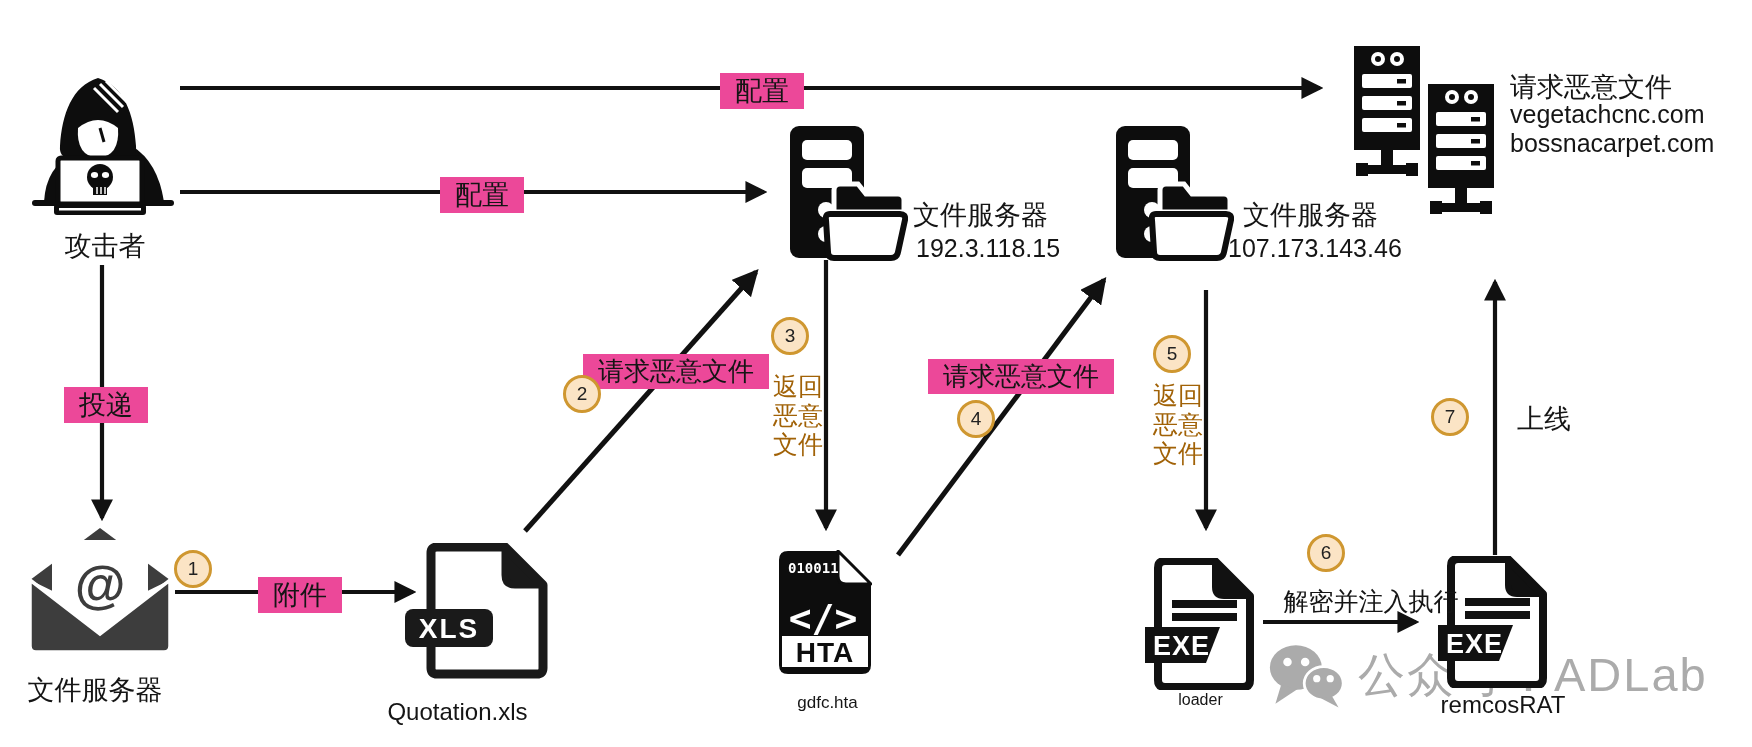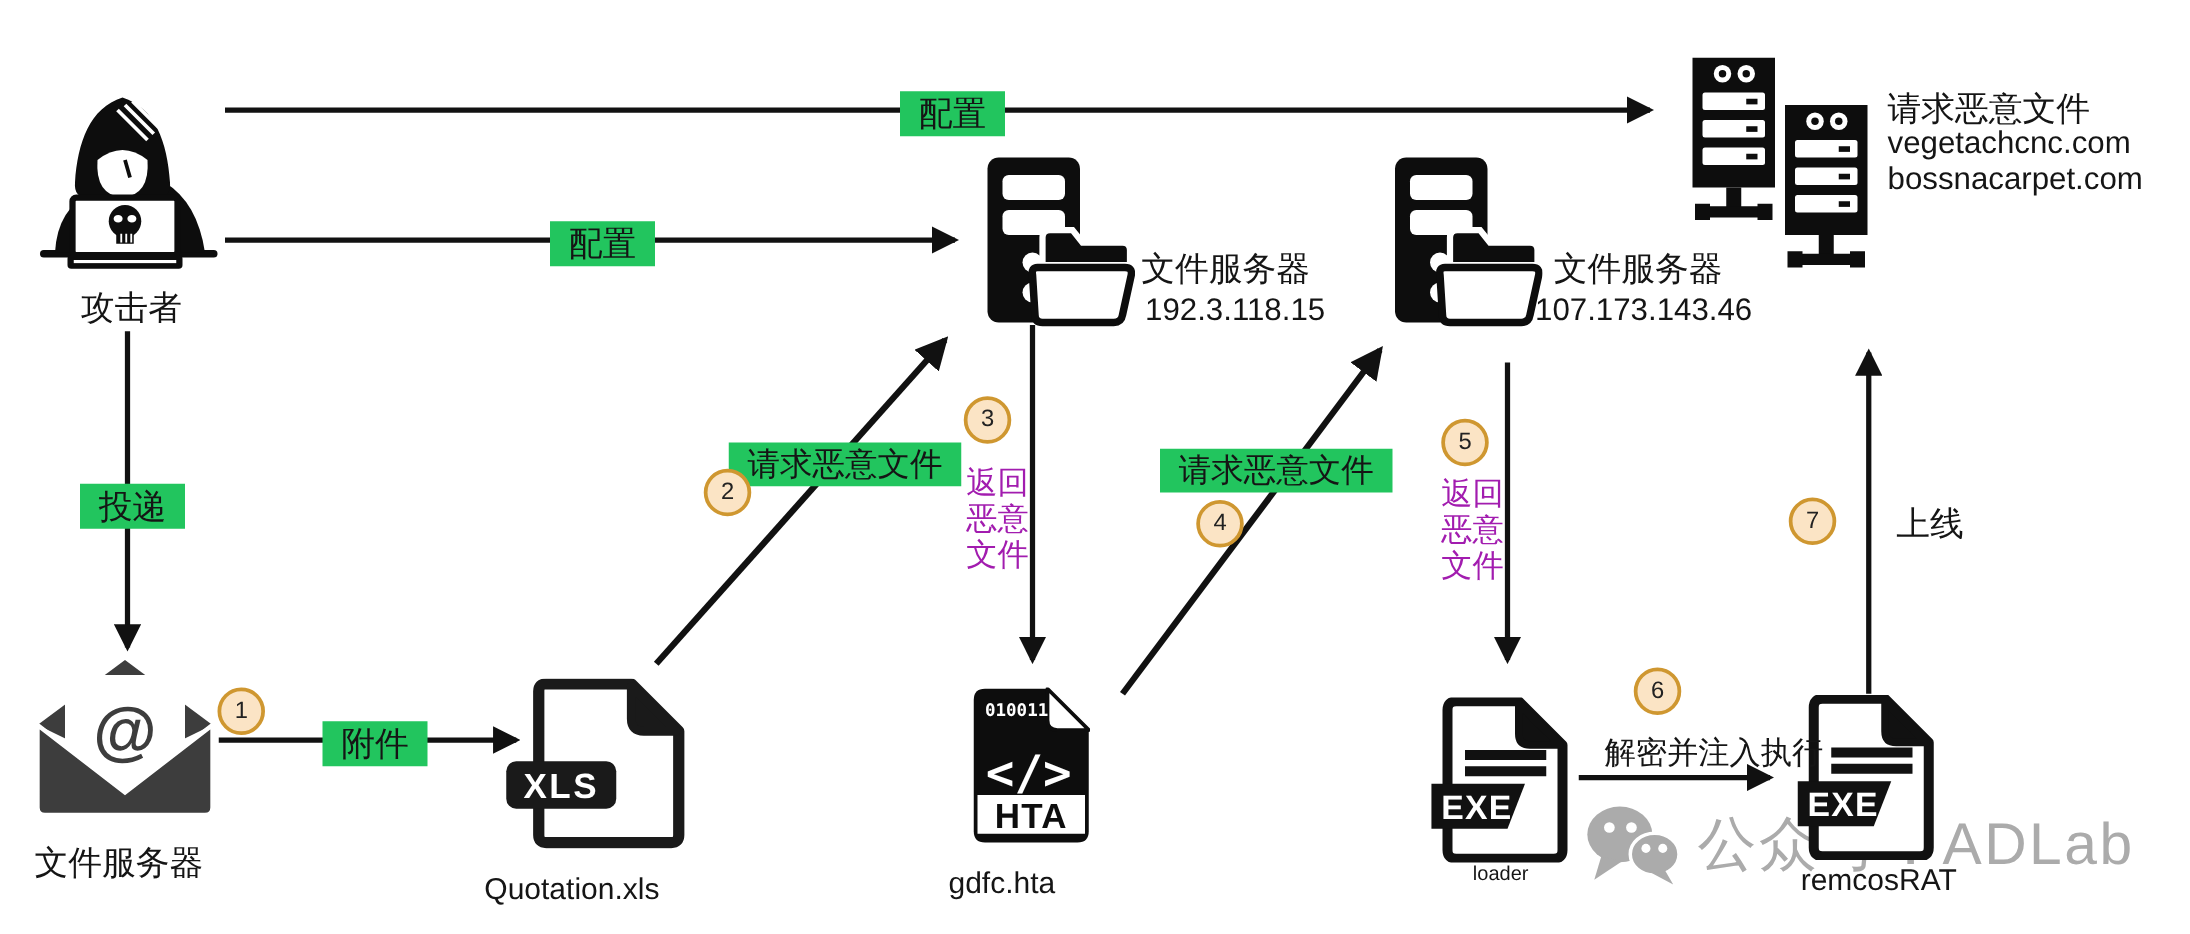--- a/index.html
+++ b/index.html
@@ -5,22 +5,22 @@
   html,body{margin:0;padding:0;background:#fff;}
   .canvas{
     position:relative;width:1752px;height:747px;background:#ffffff;overflow:hidden;
     font-family:"Liberation Sans","DejaVu Sans",sans-serif;color:#151515;
   }
   svg.arrows{position:absolute;left:0;top:0;z-index:2;}
   .icon{position:absolute;z-index:3;}
   .watermark{position:absolute;left:1268px;top:642px;display:flex;align-items:center;gap:12px;color:#ababab;z-index:1;}
   .watermark .wtext{font-size:47px;letter-spacing:2px;white-space:nowrap;}
   .nlbl,.elbl{position:absolute;z-index:4;white-space:nowrap;text-align:center;color:#151515;}
-  .bgw{background:#22c55e;padding:0 4px;}
-  .vlbl{position:absolute;z-index:4;width:56px;text-align:center;font-size:25px;line-height:29px;color:#a21caf;}
+  .bgw{background:#ec4899;padding:0 4px;}
+  .vlbl{position:absolute;z-index:4;width:56px;text-align:center;font-size:25px;line-height:29px;color:#a16207;}
   .step{
     position:absolute;z-index:5;width:38px;height:38px;border-radius:50%;
     background:#fbe4c5;border:3px solid #cf9730;box-sizing:border-box;
     display:flex;align-items:center;justify-content:center;font-size:19px;color:#222;
   }
 </style>
 </head>
 <body>
 
 <div class="canvas">
@@ -183,21 +183,21 @@
       <rect x="45" y="77" width="9" height="4.5" fill="#0d0d0d"></rect>
     <rect x="29" y="104" width="12" height="16" fill="#0d0d0d"></rect>
     <rect x="6" y="119" width="58" height="9" fill="#0d0d0d"></rect>
     <rect x="4" y="117" width="12" height="13" fill="#0d0d0d"></rect>
     <rect x="54" y="117" width="12" height="13" fill="#0d0d0d"></rect>
   </svg>
 
   <div class="nlbl" style="left:40px;top:228px;width:130px;font-size:27px">攻击者</div>
   <div class="nlbl" style="left:20px;top:672px;width:150px;font-size:27px">文件服务器</div>
   <div class="nlbl" style="left:375px;top:698px;width:165px;font-size:24px">Quotation.xls</div>
-  <div class="nlbl" style="left:729px;top:693px;width:145px;font-size:24px">gdfc.hta</div>
+  <div class="nlbl" style="left:755px;top:693px;width:145px;font-size:17px">gdfc.hta</div>
   <div class="nlbl" style="left:1128px;top:691px;width:145px;font-size:16px">loader</div>
   <div class="nlbl" style="left:1430px;top:691px;width:146px;font-size:24px">remcosRAT</div>
 
   <div class="nlbl" style="left:913px;top:197px;font-size:27px">文件服务器</div>
   <div class="nlbl" style="left:916px;top:234px;font-size:25px">192.3.118.15</div>
   <div class="nlbl" style="left:1243px;top:197px;font-size:27px">文件服务器</div>
   <div class="nlbl" style="left:1228px;top:234px;font-size:25px">107.173.143.46</div>
 
   <div class="nlbl" style="left:1510px;top:69px;font-size:27px">请求恶意文件</div>
   <div class="nlbl" style="left:1510px;top:129px;font-size:25px">bossnacarpet.com</div>

